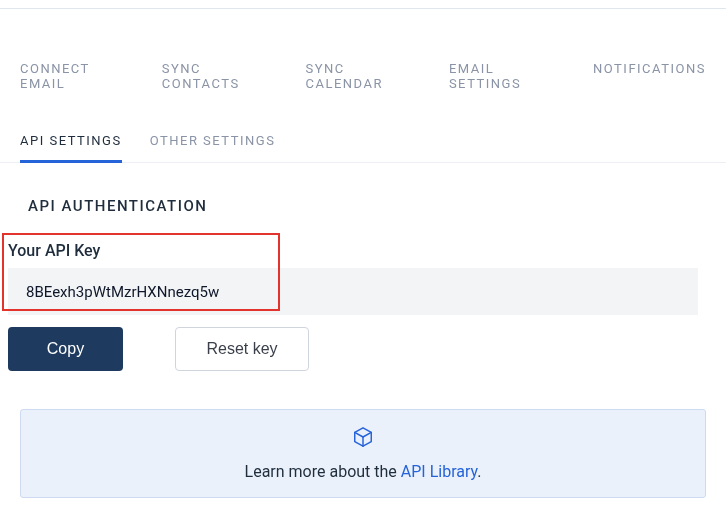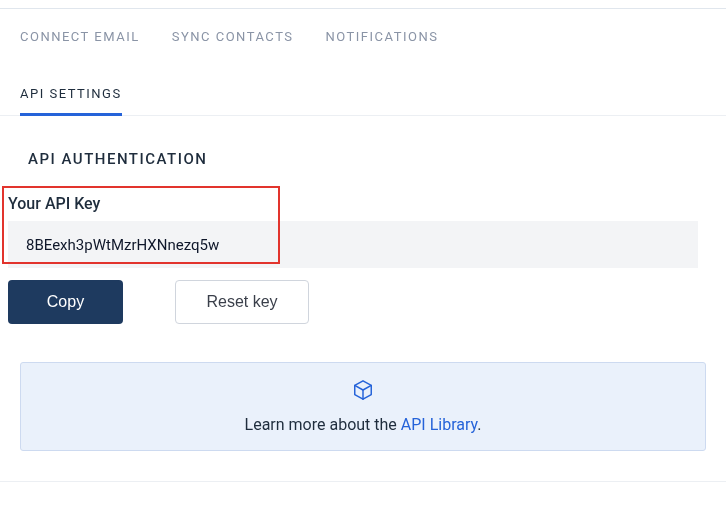--- a/index.html
+++ b/index.html
@@ -23,20 +23,21 @@
     .nav {
       display: flex;
       gap: 32px;
       padding: 20px 20px 18px 20px;
     }
     .nav-item {
       color: #8a94a6;
       font-size: 13px;
       letter-spacing: 1.5px;
       cursor: pointer;
+      margin-top: 32px;
     }
     .subnav {
       display: flex;
       gap: 28px;
       padding: 24px 20px 0 20px;
       border-bottom: 1px solid #eceff3;
       text-align: right;
     }
     .subnav-item {
       color: #8a94a6;
@@ -154,25 +155,28 @@
     }
   </style>
 </head>
 <body>
 
 <div class="top-border"></div>
 
 <div class="nav">
   <div class="nav-item">CONNECT  EMAIL</div>
   <div class="nav-item">SYNC  CONTACTS</div>
+  <div class="nav-item">SYNC  CALENDAR</div>
+  <div class="nav-item">EMAIL  SETTINGS</div>
   <div class="nav-item">NOTIFICATIONS</div>
 </div>
 
 <div class="subnav">
   <div class="subnav-item active">API  SETTINGS</div>
+  <div class="subnav-item">OTHER  SETTINGS</div>
 </div>
 
 <div class="contain">
   <div class="section-title" style="padding-left:20px;">API  AUTHENTICATION</div>
 
   <div class="api-block">
     <div class="red-outline"></div>
     <div class="label-area">Your API Key</div>
     <div class="grey-strip">
       <span class="key-value">8BEexh3pWtMzrHXNnezq5w</span>

